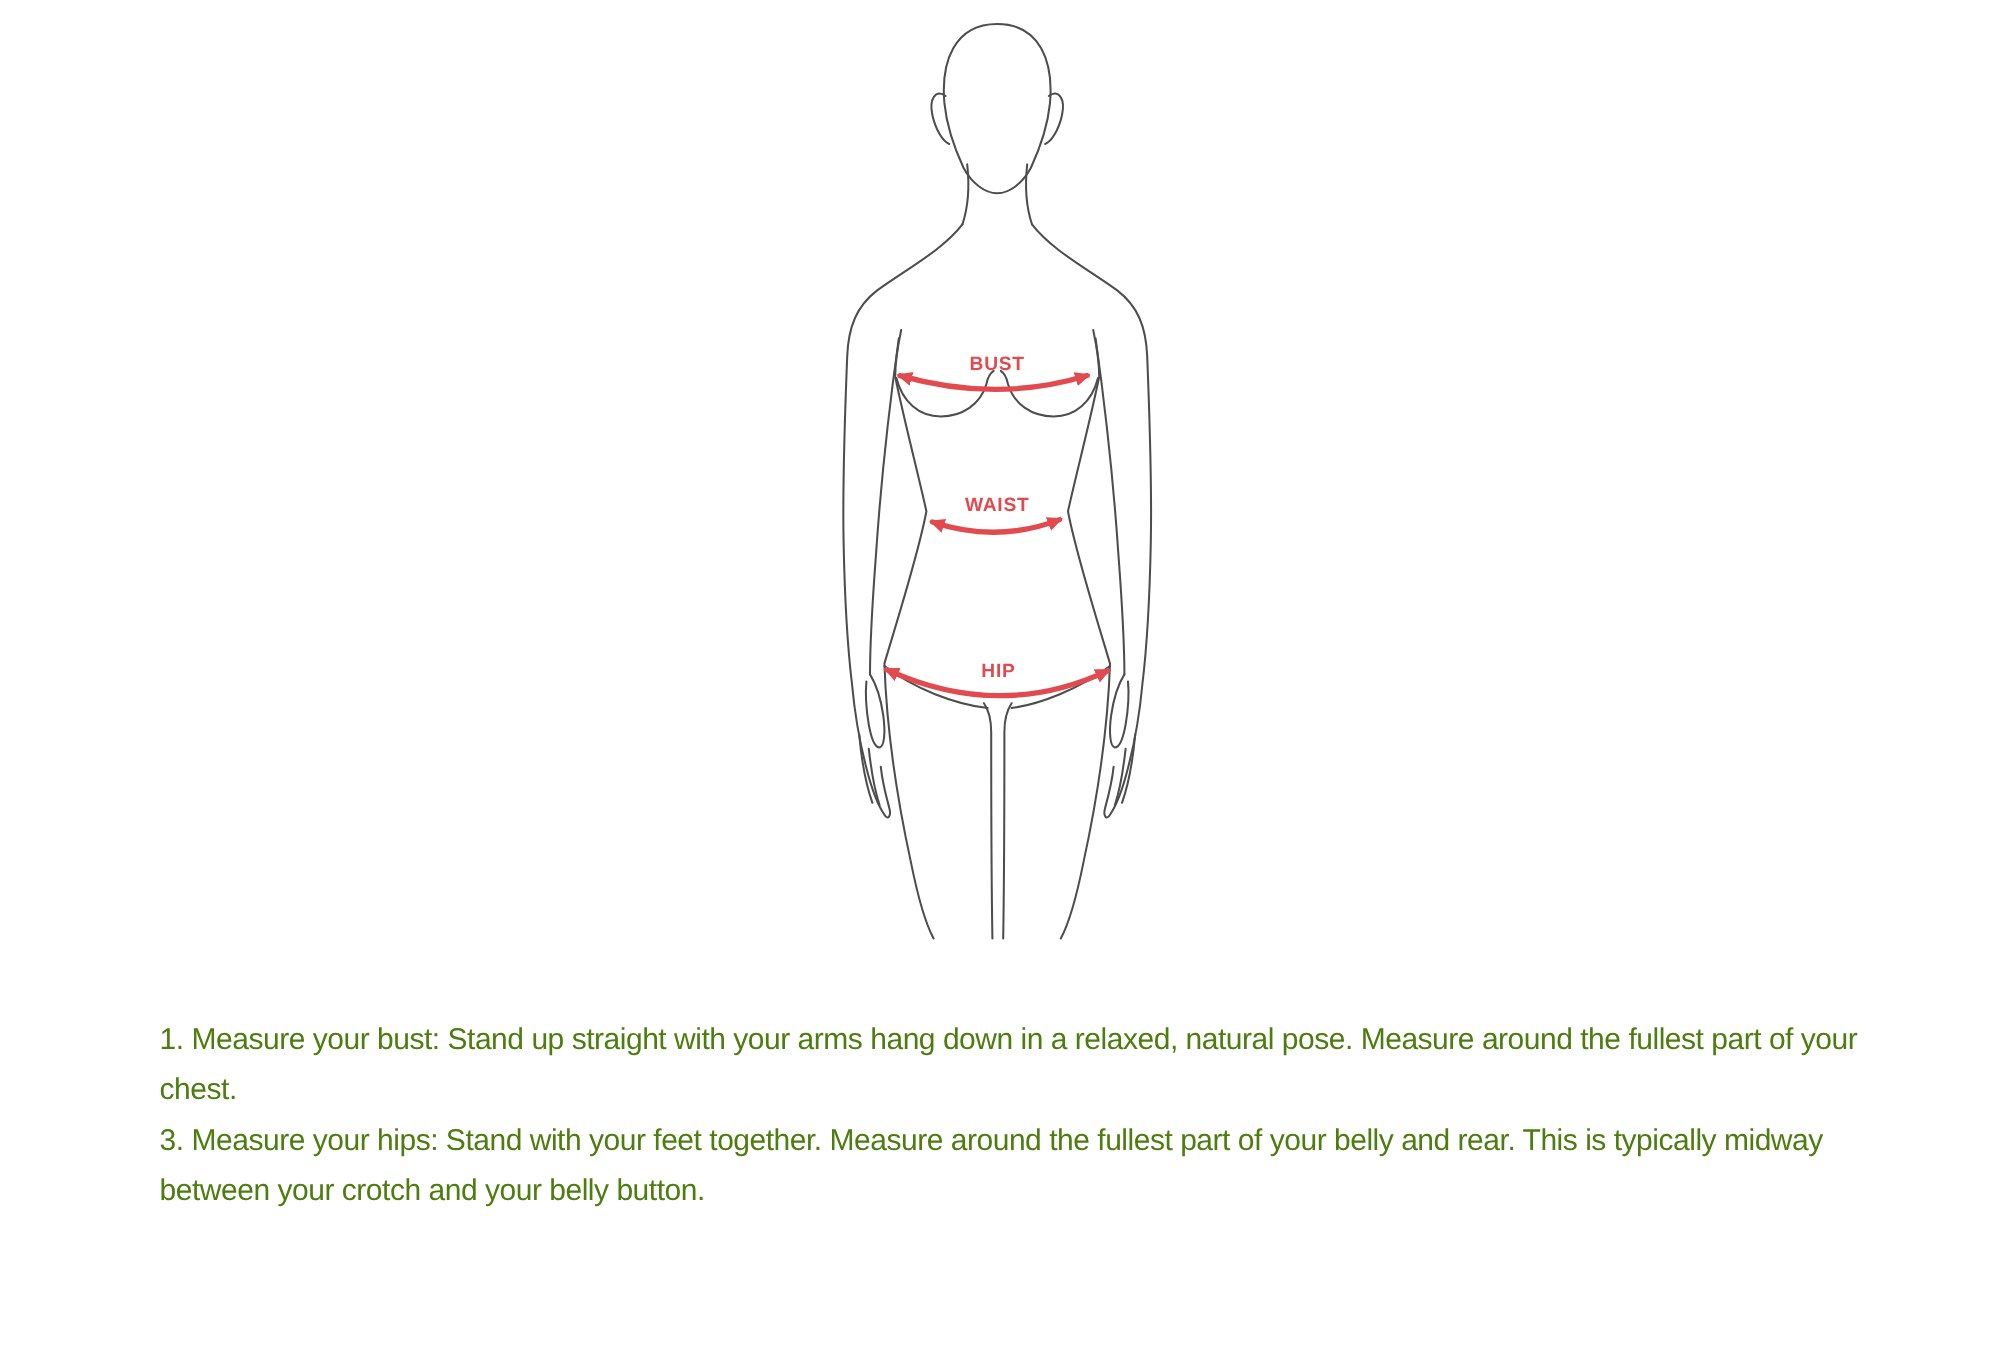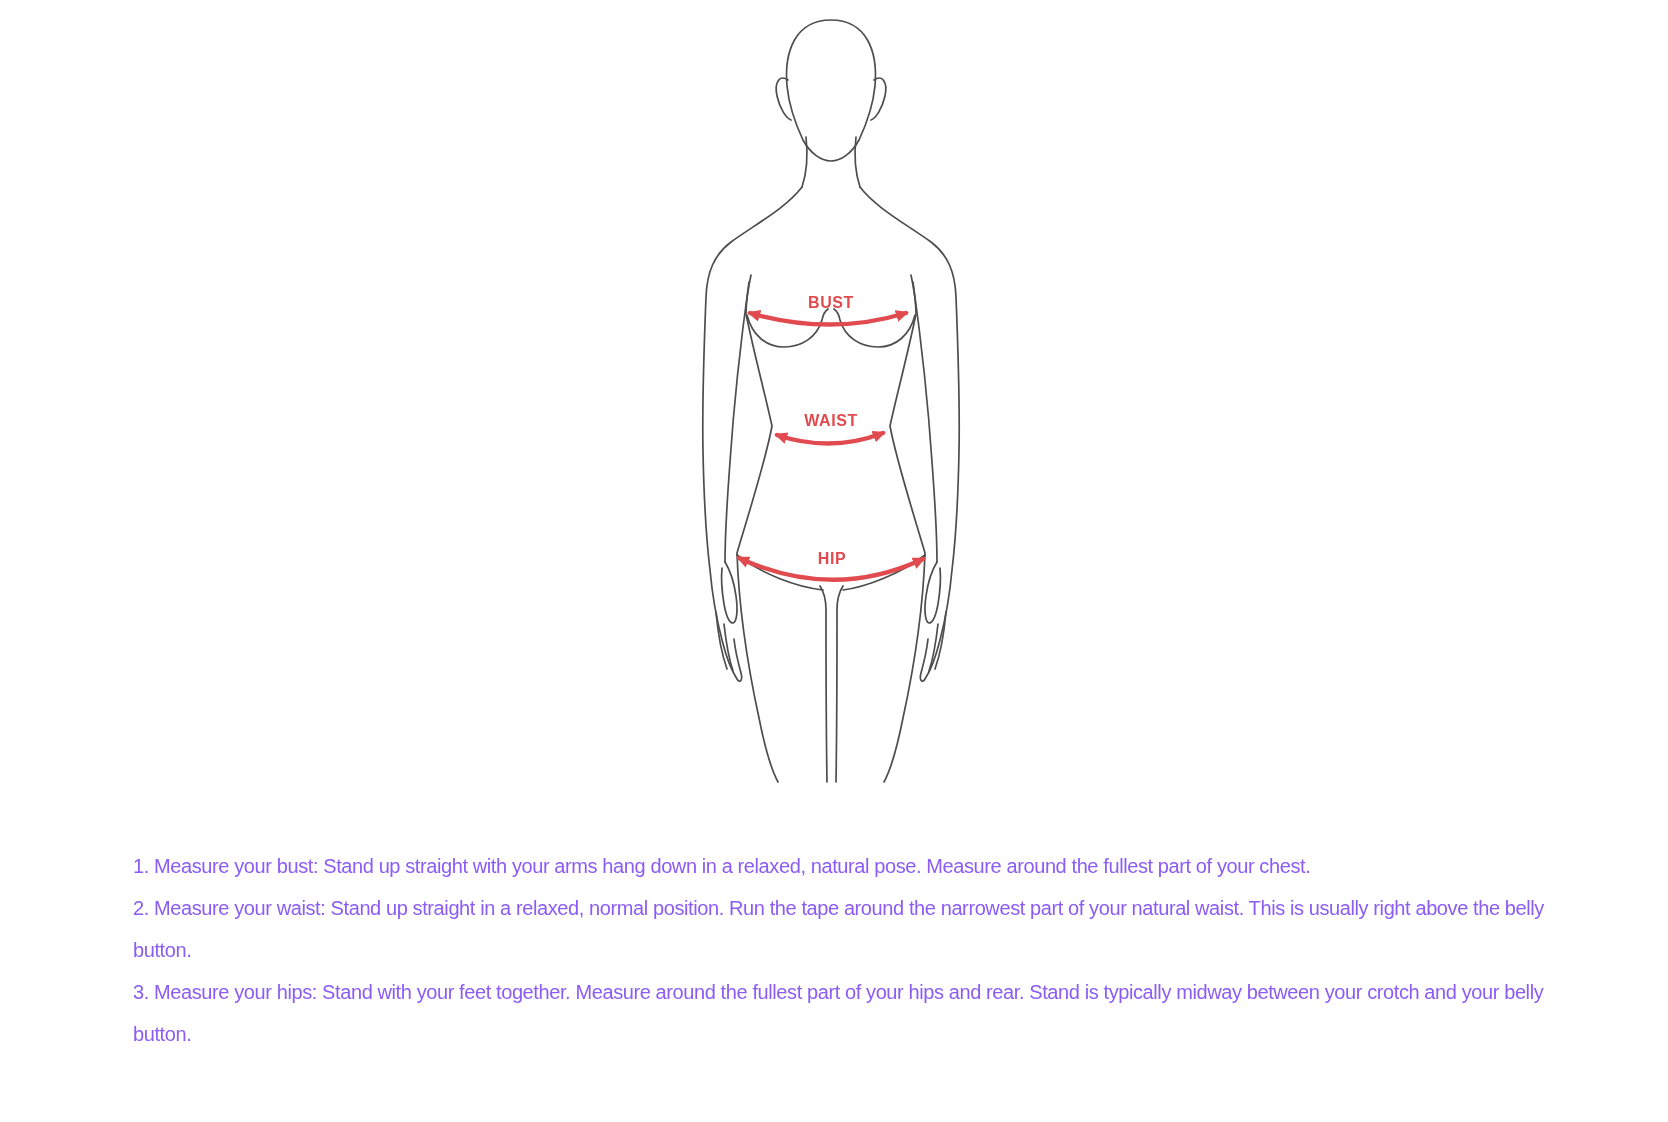--- a/index.html
+++ b/index.html
@@ -45,24 +45,24 @@
     font-size: 16px;
     font-weight: bold;
     letter-spacing: 0.6px;
     text-anchor: middle;
   }
   .instructions {
     position: absolute;
     left: 133px;
     top: 845px;
     width: 1470px;
-    font-size: 20px;
+    font-size: 25px;
     line-height: 42px;
     letter-spacing: -0.4px;
-    color: #8b5cf6;
+    color: #4d7c0f;
   }
   .instruction {
     margin: 0;
     padding: 0;
   }
 </style>
 </head>
 <body>
 
 <div class="figure-wrap">
@@ -124,20 +124,16 @@
     </g>
   </svg>
 </div>
 
 <div class="instructions">
   <p class="instruction">
     <span>1.</span>
     <span>Measure your bust: Stand up straight with your arms hang down in a relaxed, natural pose. Measure around the fullest part of your chest.</span>
   </p>
   <p class="instruction">
-    <span>2.</span>
-    <span>Measure your waist: Stand up straight in a relaxed, normal position. Run the tape around the narrowest part of your natural waist. This is usually right above the belly button.</span>
-  </p>
-  <p class="instruction">
     <span>3.</span>
-    <span>Measure your hips: Stand with your feet together. Measure around the fullest part of your hips and rear. Stand is typically midway between your crotch and your belly button.</span>
+    <span>Measure your hips: Stand with your feet together. Measure around the fullest part of your belly and rear. This is typically midway between your crotch and your belly button.</span>
   </p>
 </div>
 
 </body></html>

